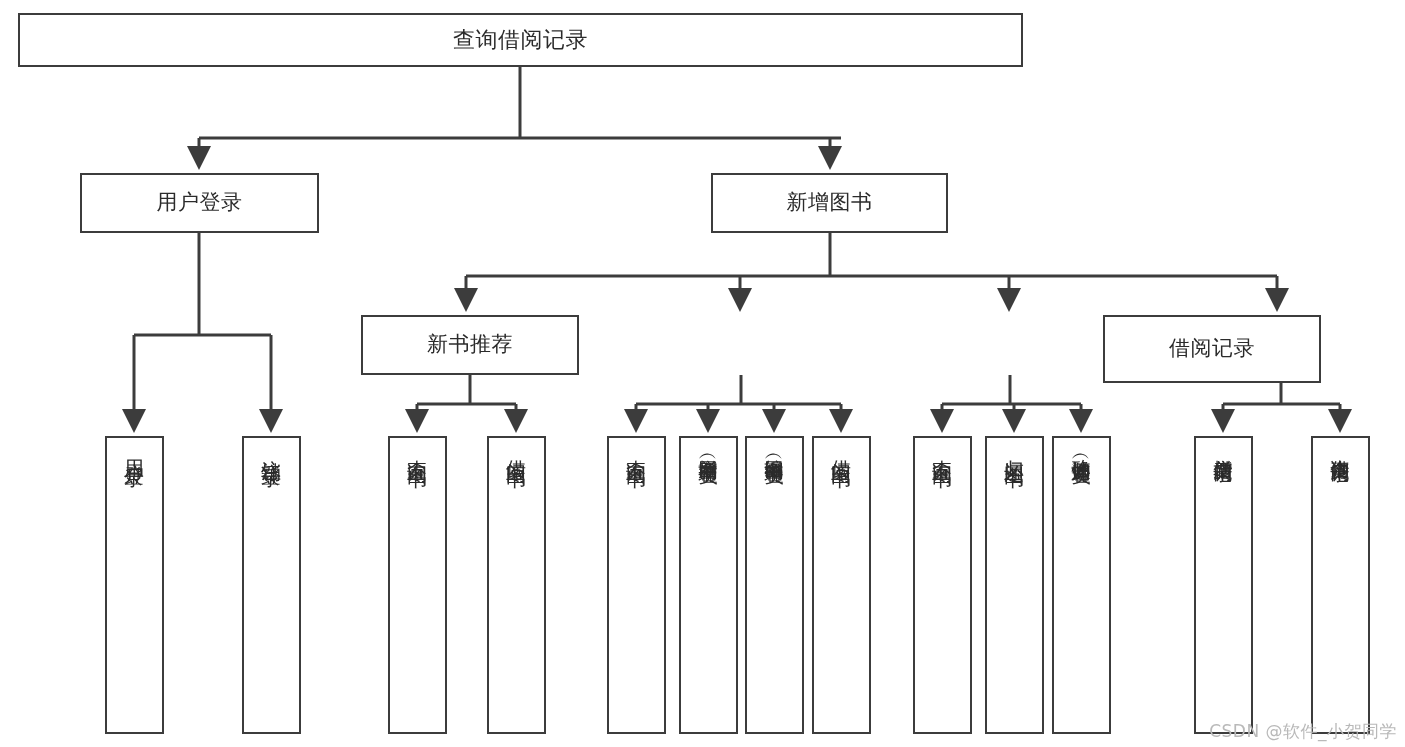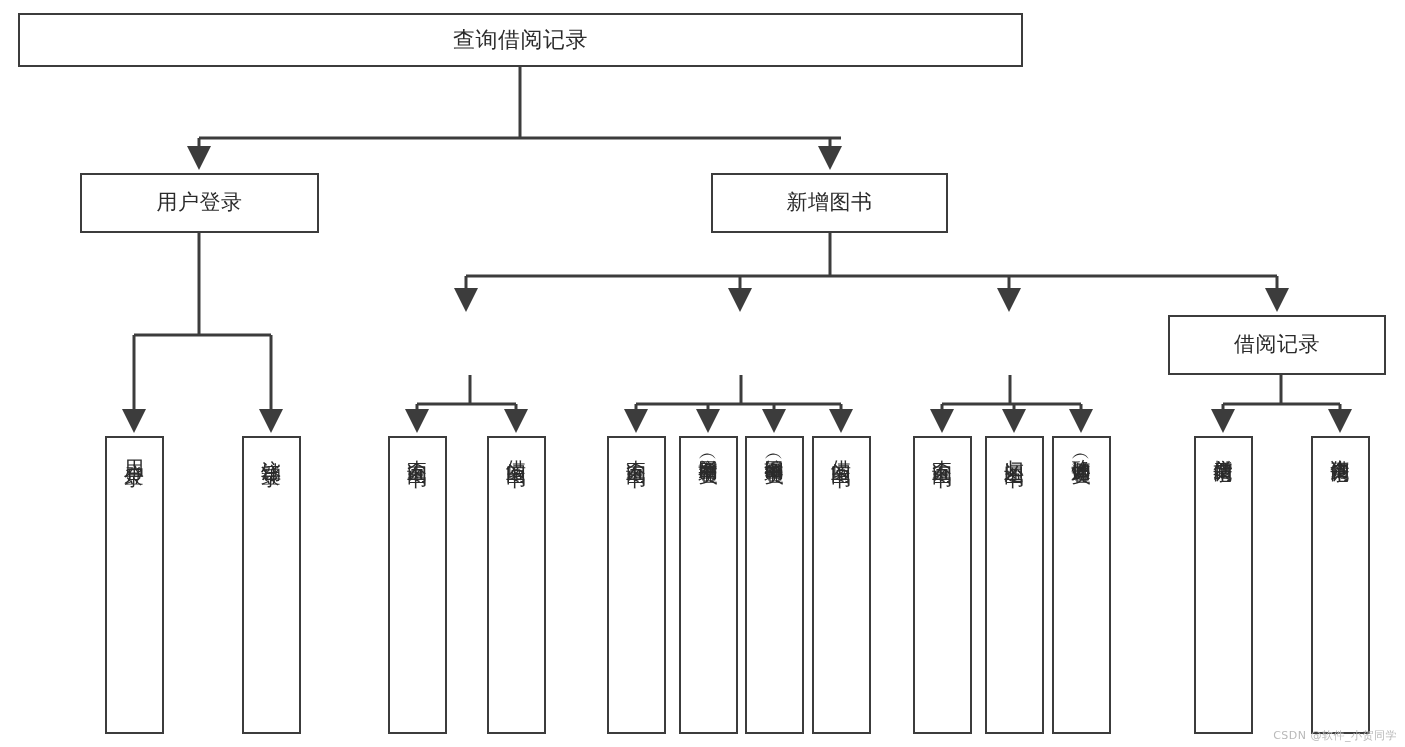--- a/index.html
+++ b/index.html
@@ -66,21 +66,21 @@
     white-space: nowrap;
   }
   .node.v.tall .label {
     font-size: 19px;
     letter-spacing: 1px;
   }
   #watermark {
     position: absolute;
     right: 8px;
     bottom: 4px;
-    font-size: 11px;
+    font-size: 17px;
     color: #b9b9b9;
     font-family: "DejaVu Sans", "Liberation Sans", sans-serif;
     letter-spacing: 0.5px;
     white-space: nowrap;
     margin-left: 32px;
   }
 </style>
 </head>
 <body>
 
@@ -140,21 +140,24 @@
     <span class="label">查询借阅记录</span>
   </div>
 
   <div class="node h" style="left:80px; top:173px; width:239px; height:60px;">
     <span class="label">用户登录</span>
   </div>
   <div class="node h" style="left:711px; top:173px; width:237px; height:60px;">
     <span class="label">新增图书</span>
   </div>
 
-  <div class="node h" style="left:1168px; top:315px; width:218px; height:60px;">
+  <div class="node h" style="left:361px; top:315px; width:218px; height:60px;">
+    <span class="label">新书推荐</span>
+  </div>
+  <div class="node h" style="left:1103px; top:315px; width:218px; height:68px;">
     <span class="label">借阅记录</span>
   </div>
 
   <div class="node v" style="left:105px; top:436px; width:59px; height:298px;">
     <span class="label">用户登录</span>
   </div>
   <div class="node v" style="left:242px; top:436px; width:59px; height:298px;">
     <span class="label">注销登录</span>
   </div>
   <div class="node v" style="left:388px; top:436px; width:59px; height:298px;">

